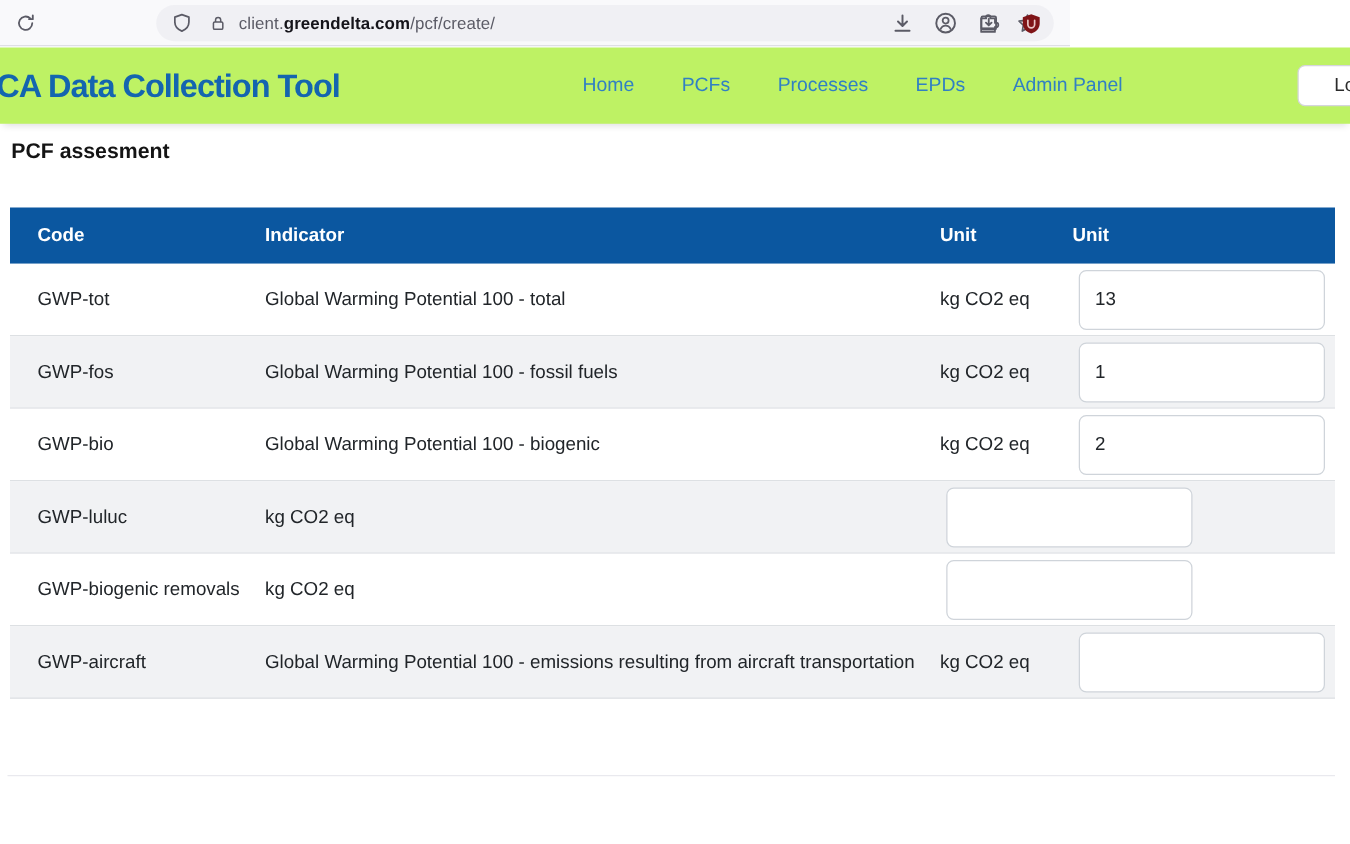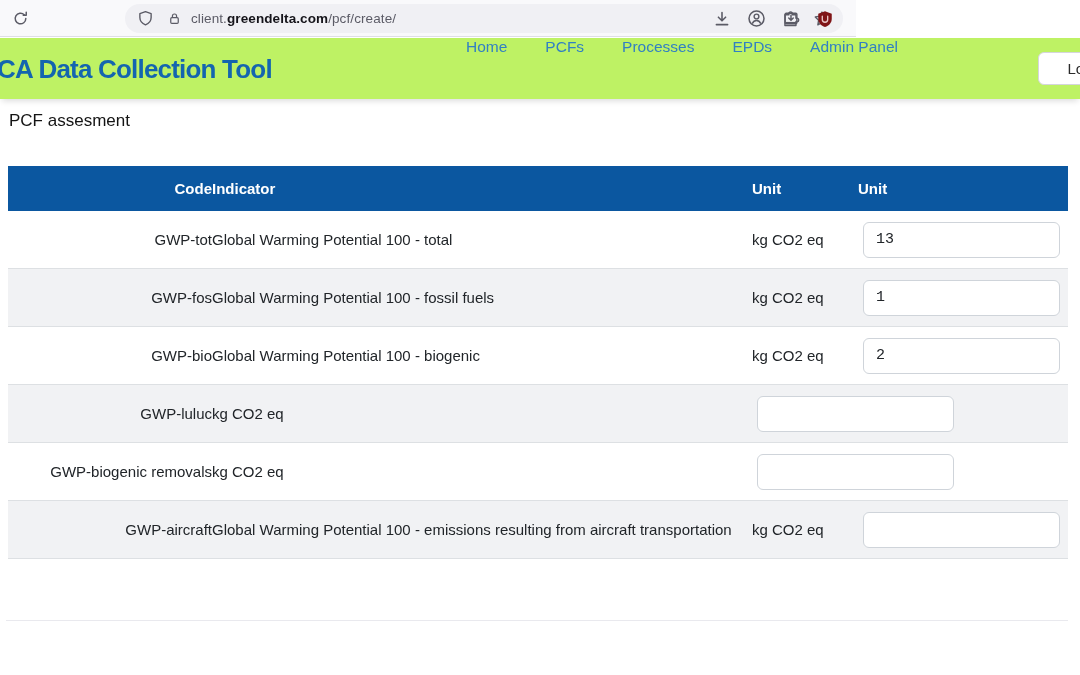--- a/index.html
+++ b/index.html
@@ -21,32 +21,32 @@
   .reload-btn{position:absolute;left:8px;top:6px;width:24px;height:24px;border-radius:4px;}
   .address-bar{position:absolute;left:125px;top:4px;width:718px;height:29px;background:#f0f0f4;border-radius:15px;display:flex;align-items:center;padding:0 12px;}
   .address-bar .url-text{font-size:13.5px;margin-left:9px;color:#5b5b66;white-space:nowrap;letter-spacing:.1px;}
   .url-text .url-domain{color:#15141a;font-weight:bold;}
   .bar-actions{margin-left:auto;display:flex;gap:13px;align-items:center;}
   .toolbar-actions{position:absolute;right:22px;top:0;height:37px;display:flex;gap:16px;align-items:center;}
   .addr-icon{display:flex;align-items:center;}
   
   .site-header{position:absolute;top:38px;left:0;width:1080px;height:61px;background:#bef264;box-shadow:0 4px 6px -2px rgba(0,0,0,.14);z-index:20;}
   .brand{position:absolute;left:-3px;top:50%;transform:translateY(-50%);font-size:26px;font-weight:bold;letter-spacing:-.8px;color:var(--brand-color);text-decoration:none;white-space:nowrap;cursor:pointer;}
-  .nav-links{position:absolute;left:466px;top:0;height:61px;display:flex;gap:38px;}
+  .nav-links{position:absolute;left:466px;top:0;height:61px;display:flex;gap:38px;align-items:center;}
   .nav-link{font-size:15.5px;color:var(--link-color);text-decoration:none;cursor:pointer;white-space:nowrap;}
   .logout-btn{position:absolute;left:1038px;top:14px;width:84px;height:33px;background:#fff;border:1px solid #d5d5dc;border-radius:6px;font-size:15px;color:#2b2b2b;font-family:"Liberation Sans",sans-serif;cursor:pointer;}
   
-  .page-title{position:absolute;top:111px;left:9px;font-size:17px;font-weight:normal;color:#141414;}
+  .page-title{position:absolute;top:111px;left:9px;font-size:17px;font-weight:bold;color:#141414;}
   .pcf-table{position:absolute;top:166px;left:8px;width:1060px;font-size:15px;}
   .t-row,.t-head{display:grid;grid-template-columns:204px 540px 106px 1fr;align-items:center;}
   .t-head{height:45px;background:var(--header-bg);color:#fff;font-weight:bold;}
   .t-row{height:58px;background:#fff;border-bottom:1px solid #dde0e3;}
   .t-row:nth-child(even){background:var(--stripe);}
-  .cell-code{padding-left:22px;text-align:right;}
-  .value-input{margin-left:5px;width:197px;height:36px;border:1px solid #cfd4da;border-radius:6px;background:#fff;padding:0 12px;font-size:15px;font-family:Liberation Mono, monospace;color:#212529;}
+  .cell-code{padding-left:22px;}
+  .value-input{margin-left:5px;width:197px;height:48px;border:1px solid #cfd4da;border-radius:6px;background:#fff;padding:0 12px;font-size:15px;font-family:Liberation Sans, sans-serif;color:#212529;}
   .footer-divider{position:absolute;top:620px;left:6px;width:1062px;border-top:1px solid #e9e9ee;}
   svg{display:block;}
 </style>
 </head>
 <body>
 
 <div class="toolbar">
 
   <button class="icon-btn reload-btn" title="">
     <span>

